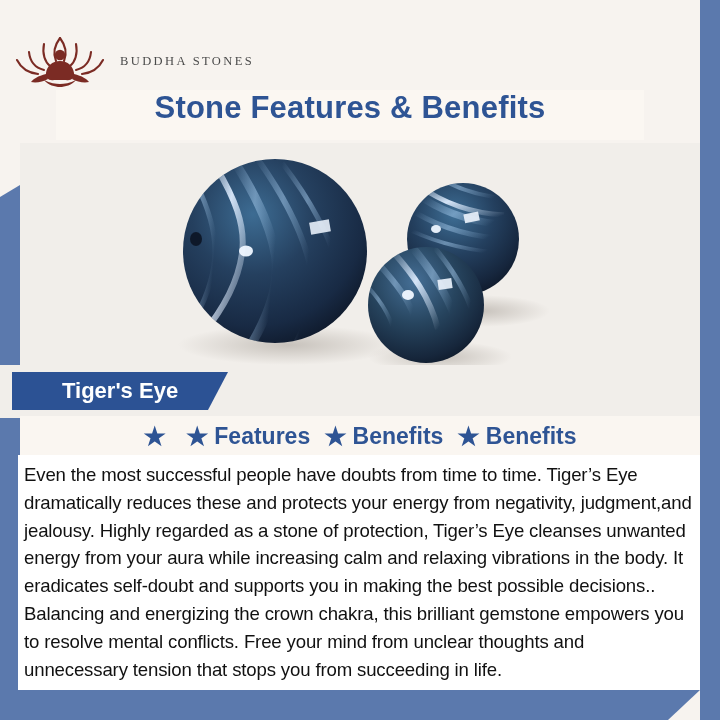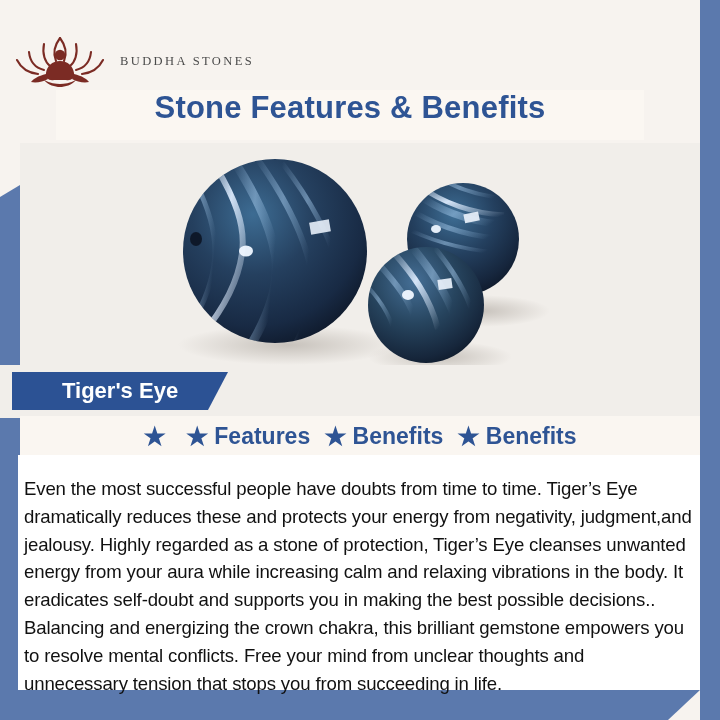--- a/index.html
+++ b/index.html
@@ -178,21 +178,21 @@
 
   
   .body-panel {
     position: absolute;
     top: 455px;
     left: 18px;
     width: 682px;
     height: 235px;
     background: #ffffff;
     box-sizing: border-box;
-    padding: 20px 8px 0 6px;
+    padding: 6px 8px 0 6px;
   }
   .body-text {
     font-family: "Liberation Sans", sans-serif;
     font-size: 18.6px;
     line-height: 1.495;
     color: #111111;
     letter-spacing: -0.15px;
     margin: 0;
     text-align: left;
   }

